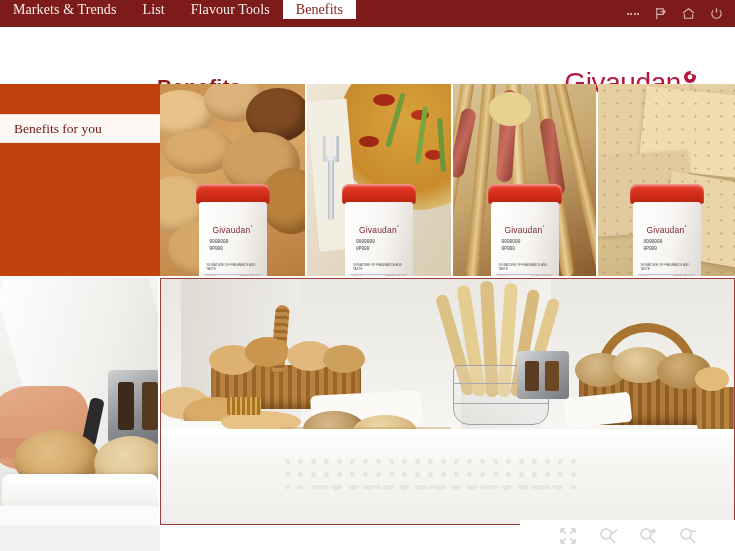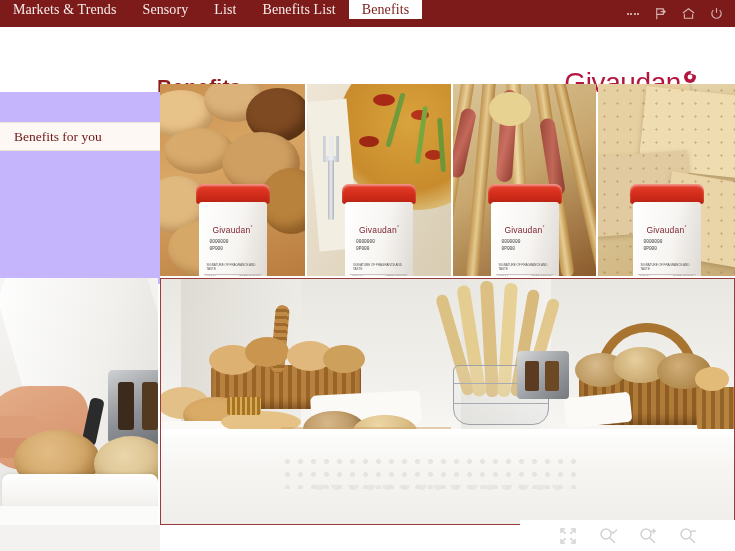--- a/index.html
+++ b/index.html
@@ -25,21 +25,21 @@
   
   #header { position:absolute; left:0; top:27px; width:735px; height:57px; background:#fff; }
   #pagetitle { position:absolute; left:157px; top:48px; font-size:21px; font-weight:bold;
     color:#8d1b1b; letter-spacing:.2px; }
   #logo { position:absolute; right:38px; top:42px; display:flex; align-items:flex-start; }
   #logotext { font-family:"Liberation Sans", sans-serif; font-size:28px; color:#b5163f;
     letter-spacing:-.4px; line-height:1; }
   #logomark { position:relative; width:14px; height:14px; margin-left:2px; margin-top:1px; }
 
   
-  #sidebar { position:absolute; left:0; top:92px; width:160px; height:192px; background:#c4b5fd; }
+  #sidebar { position:absolute; left:0; top:84px; width:160px; height:192px; background:#c2410c; }
   .side-item { position:absolute; left:0; width:160px; height:29px;
     display:flex; align-items:center; padding-left:14px;
     font-family:"Liberation Serif", serif; font-size:13.5px; }
   .side-item.active { background:#fdf8f3; color:#6d1616; border-top:1px solid #efe2d8;
     border-bottom:1px solid #efe2d8; }
 
   
   #grid { position:absolute; left:0; top:84px; width:735px; height:467px; }
   .panel { position:absolute; overflow:hidden; background:#efe7dc; }
 
@@ -91,27 +91,24 @@
 </head>
 <body>
 
 <div id="app">
 
   <div id="topnav">
     <div class="navtab">
         <span>Markets &amp; Trends</span>
       </div>
     <div class="navtab">
-        <span>Sensory</span>
+        <span>List</span>
       </div>
     <div class="navtab">
-        <span>List</span>
-      </div>
-    <div class="navtab">
-        <span>Benefits List</span>
+        <span>Flavour Tools</span>
       </div>
     <div class="navtab active">
         <span>Benefits</span>
       </div>
 
     <div id="navspacer"></div>
 
     <div id="navicons">
       <span id="dots">
           <i></i>

